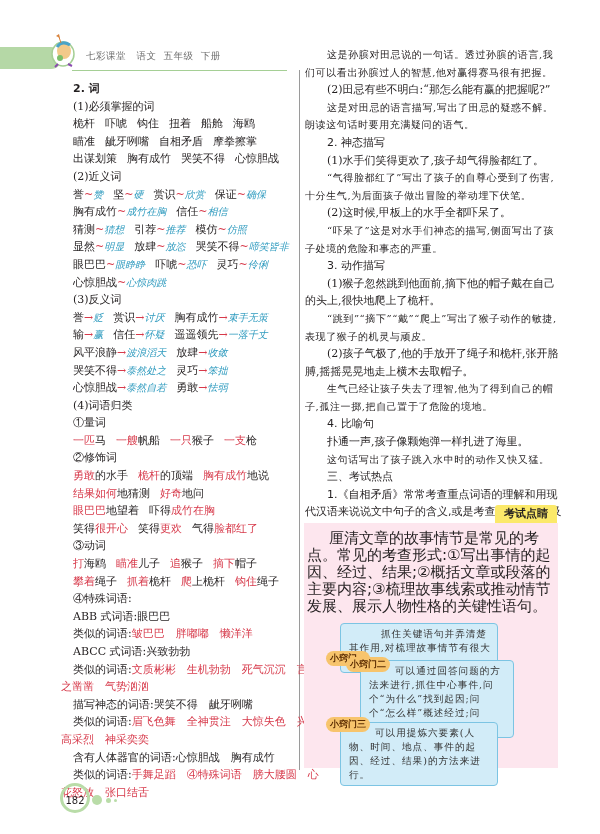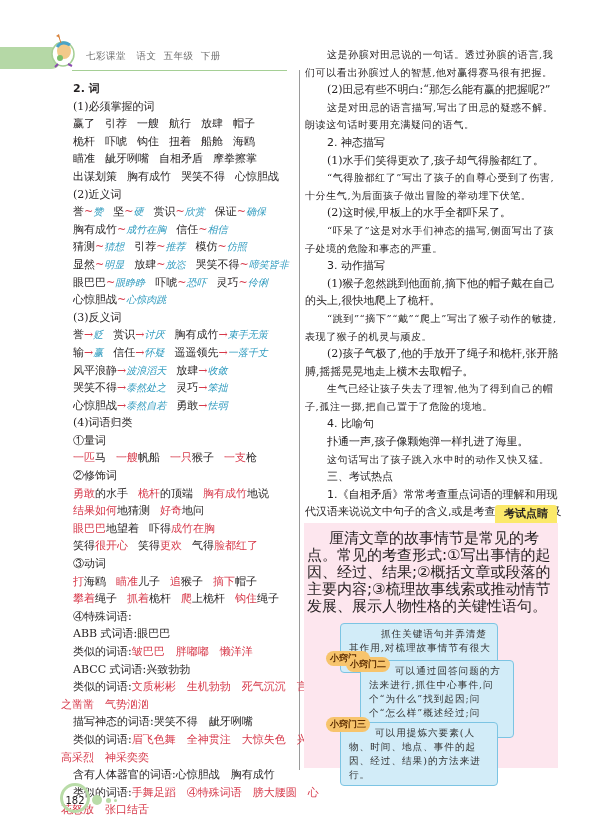--- a/index.html
+++ b/index.html
@@ -51,21 +51,20 @@
   </svg>
   <div class="header-title">七彩课堂   语文  五年级  下册</div>
 </div>
 
 <div class="col-divider"></div>
 
 <div class="col left">
   <div class="line h-sans">2. 词</div>
   <div class="line">(1)必须掌握的词</div>
   <div id="must-rows">
-      <div class="line"><span class="gap">赢了</span><span class="gap">引荐</span><span class="gap">一艘</span><span class="gap">航行</span><span class="gap">放肆</span><span class="gap">帽子</span></div>
       <div class="line"><span class="gap">桅杆</span><span class="gap">吓唬</span><span class="gap">钩住</span><span class="gap">扭着</span><span class="gap">船舱</span><span class="gap">海鸥</span></div>
       <div class="line"><span class="gap">瞄准</span><span class="gap">龇牙咧嘴</span><span class="gap">自相矛盾</span><span class="gap">摩拳擦掌</span></div>
       <div class="line"><span class="gap">出谋划策</span><span class="gap">胸有成竹</span><span class="gap">哭笑不得</span><span class="gap">心惊胆战</span></div>
     </div>
   <div class="line">(2)近义词</div>
   <div id="syn-rows">
       <div class="line"><span class="gap"><span>誉</span><span class="arrow">~</span><span class="blue">赞</span></span><span class="gap"><span>坚</span><span class="arrow">~</span><span class="blue">硬</span></span><span class="gap"><span>赏识</span><span class="arrow">~</span><span class="blue">欣赏</span></span><span class="gap"><span>保证</span><span class="arrow">~</span><span class="blue">确保</span></span></div>
       <div class="line"><span class="gap"><span>胸有成竹</span><span class="arrow">~</span><span class="blue">成竹在胸</span></span><span class="gap"><span>信任</span><span class="arrow">~</span><span class="blue">相信</span></span></div>
       <div class="line"><span class="gap"><span>猜测</span><span class="arrow">~</span><span class="blue">猜想</span></span><span class="gap"><span>引荐</span><span class="arrow">~</span><span class="blue">推荐</span></span><span class="gap"><span>模仿</span><span class="arrow">~</span><span class="blue">仿照</span></span></div>
       <div class="line"><span class="gap"><span>显然</span><span class="arrow">~</span><span class="blue">明显</span></span><span class="gap"><span>放肆</span><span class="arrow">~</span><span class="blue">放恣</span></span><span class="gap"><span>哭笑不得</span><span class="arrow">~</span><span class="blue">啼笑皆非</span></span></div>

